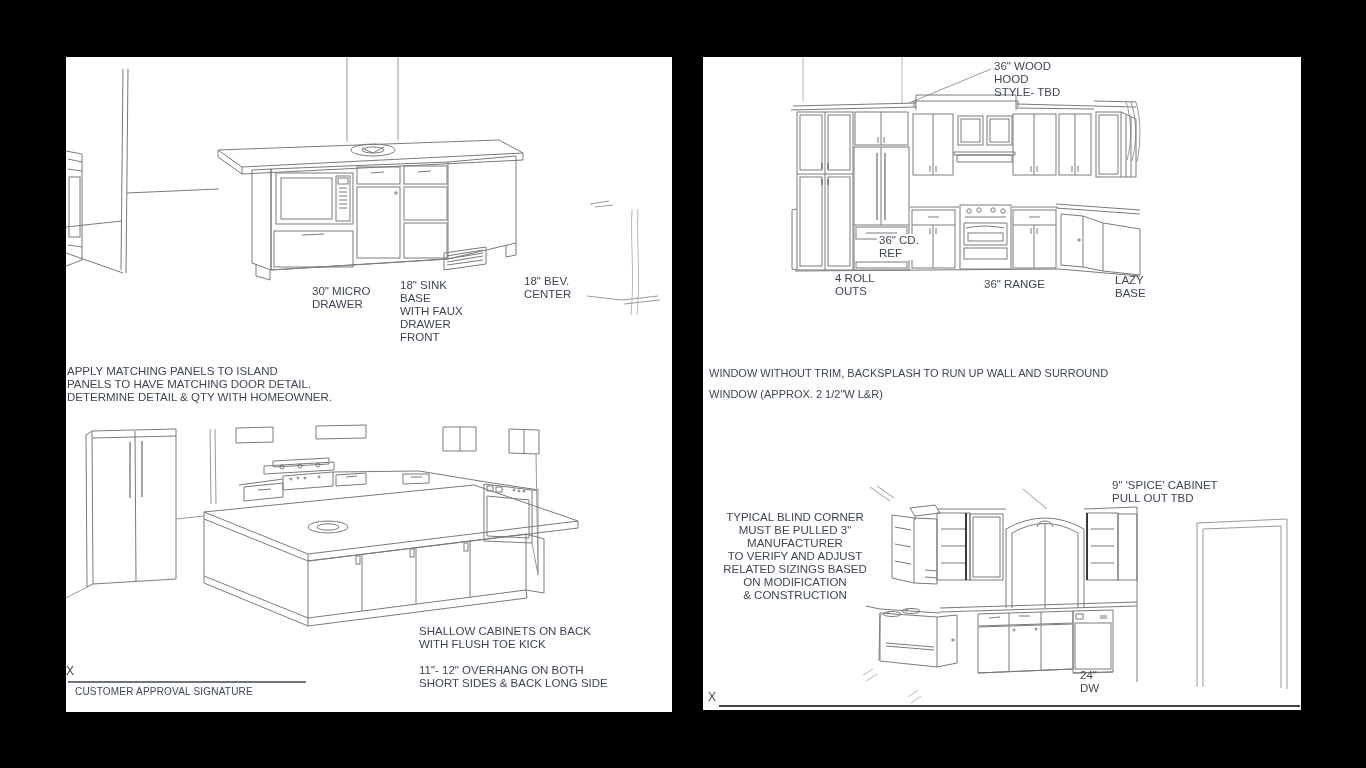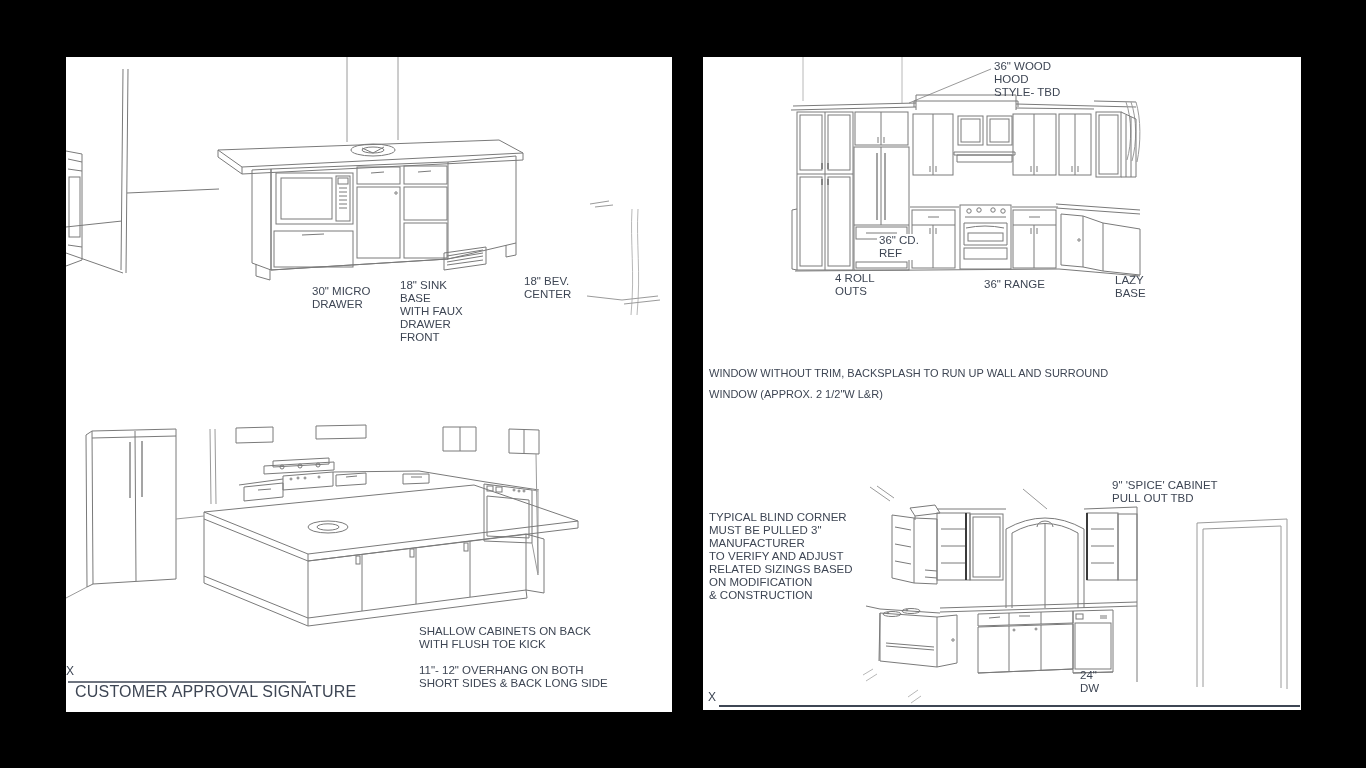--- a/index.html
+++ b/index.html
@@ -5,23 +5,23 @@
   html,body{margin:0;padding:0;background:#000;}
   .stage{position:relative;width:1366px;height:768px;background:#000;overflow:hidden;
          font-family:"Liberation Sans",sans-serif;}
   .page{position:absolute;background:#fff;overflow:hidden;}
   .page-left{left:66px;top:57px;width:606px;height:655px;}
   .page-right{left:703px;top:57px;width:598px;height:653px;}
   .drawing{position:absolute;left:0;top:0;}
   .lbl{position:absolute;white-space:pre-line;color:#3e4654;font-size:11.5px;line-height:13px;}
   .lbl.small{font-size:11px;line-height:21px;}
   .lbl.bg{background:#fff;padding:0 2px;}
-  .lbl.right{text-align:left;}
+  .lbl.right{text-align:center;}
   .lbl.xmark{font-size:12px;}
-  .lbl.sig{font-size:16px;letter-spacing:0.2px;}
+  .lbl.sig{font-size:10px;letter-spacing:0.2px;}
 </style>
 </head>
 <body>
 
 <div class="stage">
 
   <div class="page page-left">
     <svg class="drawing" width="606" height="655" viewBox="0 0 606 655">
       <g stroke="#7a7a7a" fill="none" stroke-width="1">
 
@@ -132,20 +132,23 @@
 
     <div class="lbl" style="left:246px;top:228px">30" MICRO
 DRAWER</div>
     <div class="lbl" style="left:334px;top:222px">18" SINK
 BASE
 WITH FAUX
 DRAWER
 FRONT</div>
     <div class="lbl" style="left:458px;top:218px">18" BEV.
 CENTER</div>
+    <div class="lbl" style="left:1px;top:308px">APPLY MATCHING PANELS TO ISLAND
+PANELS TO HAVE MATCHING DOOR DETAIL.
+DETERMINE DETAIL &amp; QTY WITH HOMEOWNER.</div>
     <div class="lbl" style="left:353px;top:568px">SHALLOW CABINETS ON BACK
 WITH FLUSH TOE KICK</div>
     <div class="lbl" style="left:353px;top:607px">11"- 12" OVERHANG ON BOTH
 SHORT SIDES &amp; BACK LONG SIDE</div>
     <div class="lbl xmark" style="left:0px;top:608px">X</div>
     <div class="lbl sig" style="left:9px;top:628px">CUSTOMER APPROVAL SIGNATURE</div>
   </div>
 
   <div class="page page-right">
     <svg class="drawing" width="598" height="653" viewBox="0 0 598 653">

